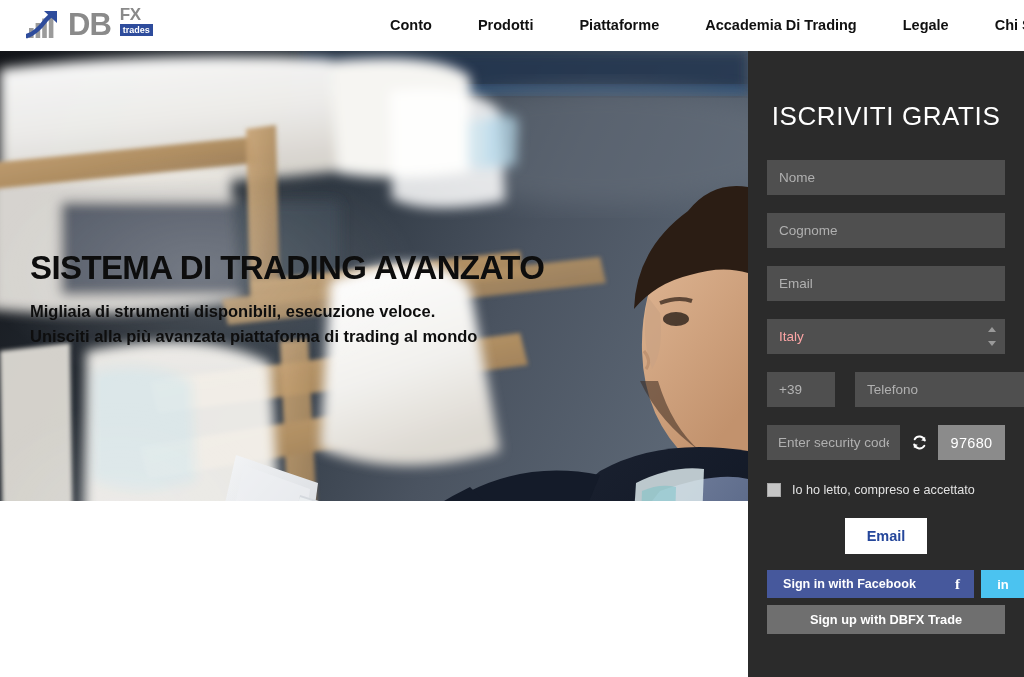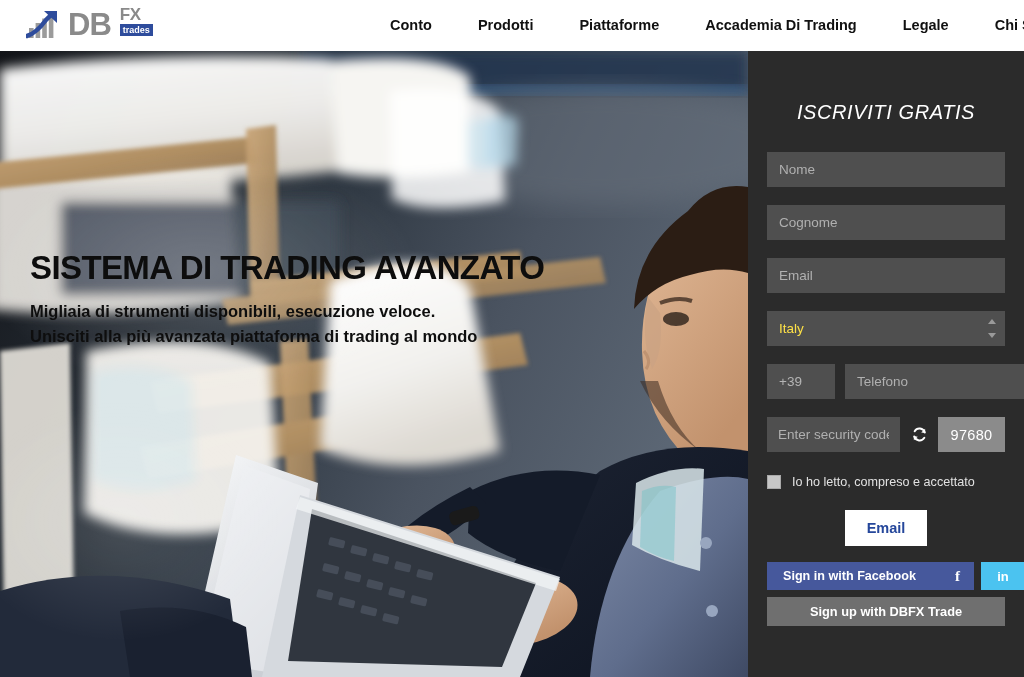--- a/index.html
+++ b/index.html
@@ -50,21 +50,21 @@
     gap: 46px; white-space: nowrap;
   }
   .nav-item {
     font-size: 14.5px; font-weight: bold; color: #111111;
     cursor: pointer; line-height: 51px;
   }
 
   
   .hero {
     position: absolute; top: 51px; left: 0;
-    width: 748px; height: 626px;
+    width: 748px; height: 450px;
     overflow: hidden;
     background: #cfcabf;
   }
   .hero-photo { position: absolute; inset: 0; }
 
   .hero-copy {
     position: absolute; left: 30px; top: 197px;
     z-index: 6; color: #111111;
   }
   .hero-title {
@@ -80,55 +80,55 @@
   .panel {
     position: absolute; top: 51px; left: 748px;
     width: 276px; height: 626px;
     background: #2b2b2b;
     background-image: radial-gradient(rgba(255,255,255,0.045) 0.6px, transparent 0.7px);
     background-size: 4px 4px;
     padding: 0 19px;
   }
   .panel-title {
     text-align: center; color: #ffffff;
-    font-size: 20px; letter-spacing: 0.6px;
-    padding-top: 50px; padding-bottom: 10px; font-weight: normal; font-style: italic;
+    font-size: 26px; letter-spacing: 0.6px;
+    padding-top: 50px; padding-bottom: 10px; font-weight: normal;
   }
 
   .field {
     width: 238px; height: 35px;
     background: #4f4f4f; border: none;
     color: #cfcfcf; font-size: 13.5px;
     padding: 12px 12px; margin-top: 18px; display: block;
     font-family: "Liberation Sans", sans-serif;
     outline: none;
   }
   .field::placeholder { color: #b0b0b0; opacity: 1; }
 
   .select-wrap { position: relative; width: 238px; margin-top: 18px; }
   .select-box {
     width: 238px; height: 35px; background: #4f4f4f;
-    color: #fde047; font-size: 13.5px;
+    color: #fca5a5; font-size: 13.5px;
     display: flex; align-items: center; padding: 0 12px;
   }
   .stepper {
     position: absolute; right: 9px; top: 8px;
     width: 9px; height: 19px;
     display: flex; flex-direction: column;
     justify-content: space-between; align-items: center;
   }
   .stepper i {
     width: 0; height: 0; display: block;
     border-left: 4px solid transparent;
     border-right: 4px solid transparent;
   }
   .stepper .up { border-bottom: 5px solid #9a9a9a; }
   .stepper .down { border-top: 5px solid #9a9a9a; }
 
-  .row { display: flex; gap: 10px; margin-top: 18px; width: 238px; }
+  .row { display: flex; gap: 20px; margin-top: 18px; width: 238px; }
   .prefix {
     width: 68px; height: 35px; background: #4f4f4f;
     color: #b4b4b4; font-size: 13.5px; border: none;
     padding: 0 12px; font-family: "Liberation Sans", sans-serif; outline: none;
   }
   .phone {
     flex: 1; height: 35px; background: #4f4f4f;
     color: #cfcfcf; font-size: 13.5px; border: none;
     padding: 0 12px; font-family: "Liberation Sans", sans-serif; outline: none;
   }

